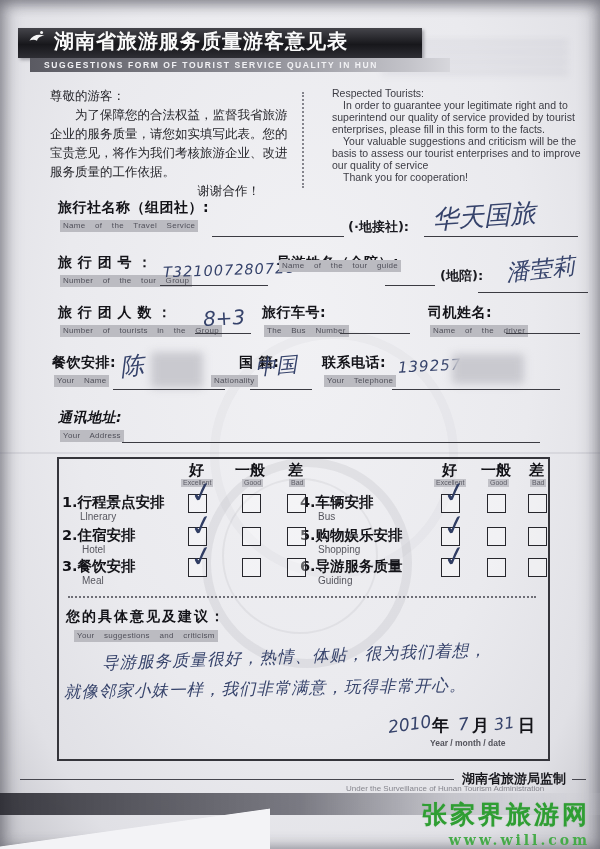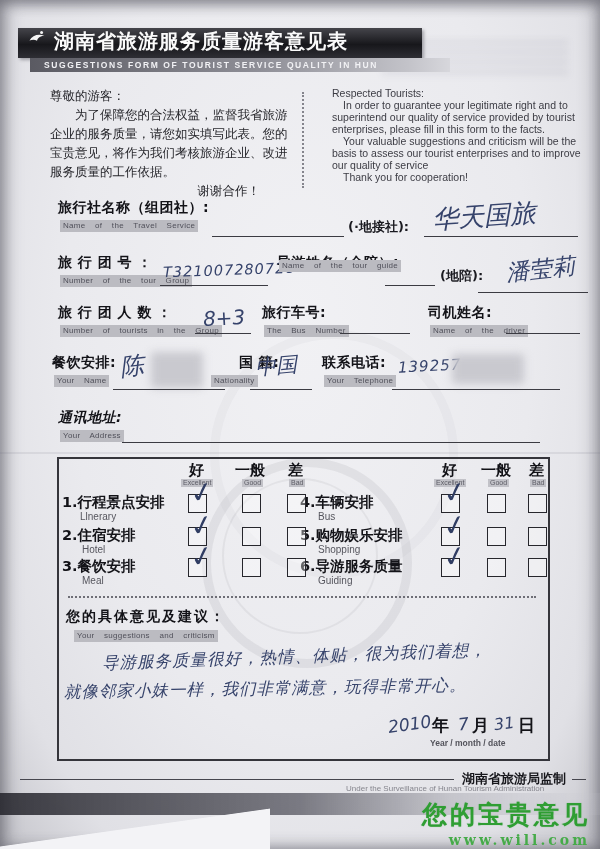--- a/index.html
+++ b/index.html
@@ -227,15 +227,15 @@
 
 <div class="abs footrule">
   <span class="rline"></span>
   <span class="footcn">湖南省旅游局监制</span>
   <span class="rline short"></span>
 </div>
 <span class="abs footen">Under the Surveillance of Hunan Tourism Administration</span>
 <div class="abs band"></div>
 <div class="abs fold"></div>
 <div class="abs wm">
-  <div class="wm-site">您的宝贵意见</div>
+  <div class="wm-site">张家界旅游网</div>
   <div class="wm-url">www.will.com</div>
 </div>
 
 </body></html>

